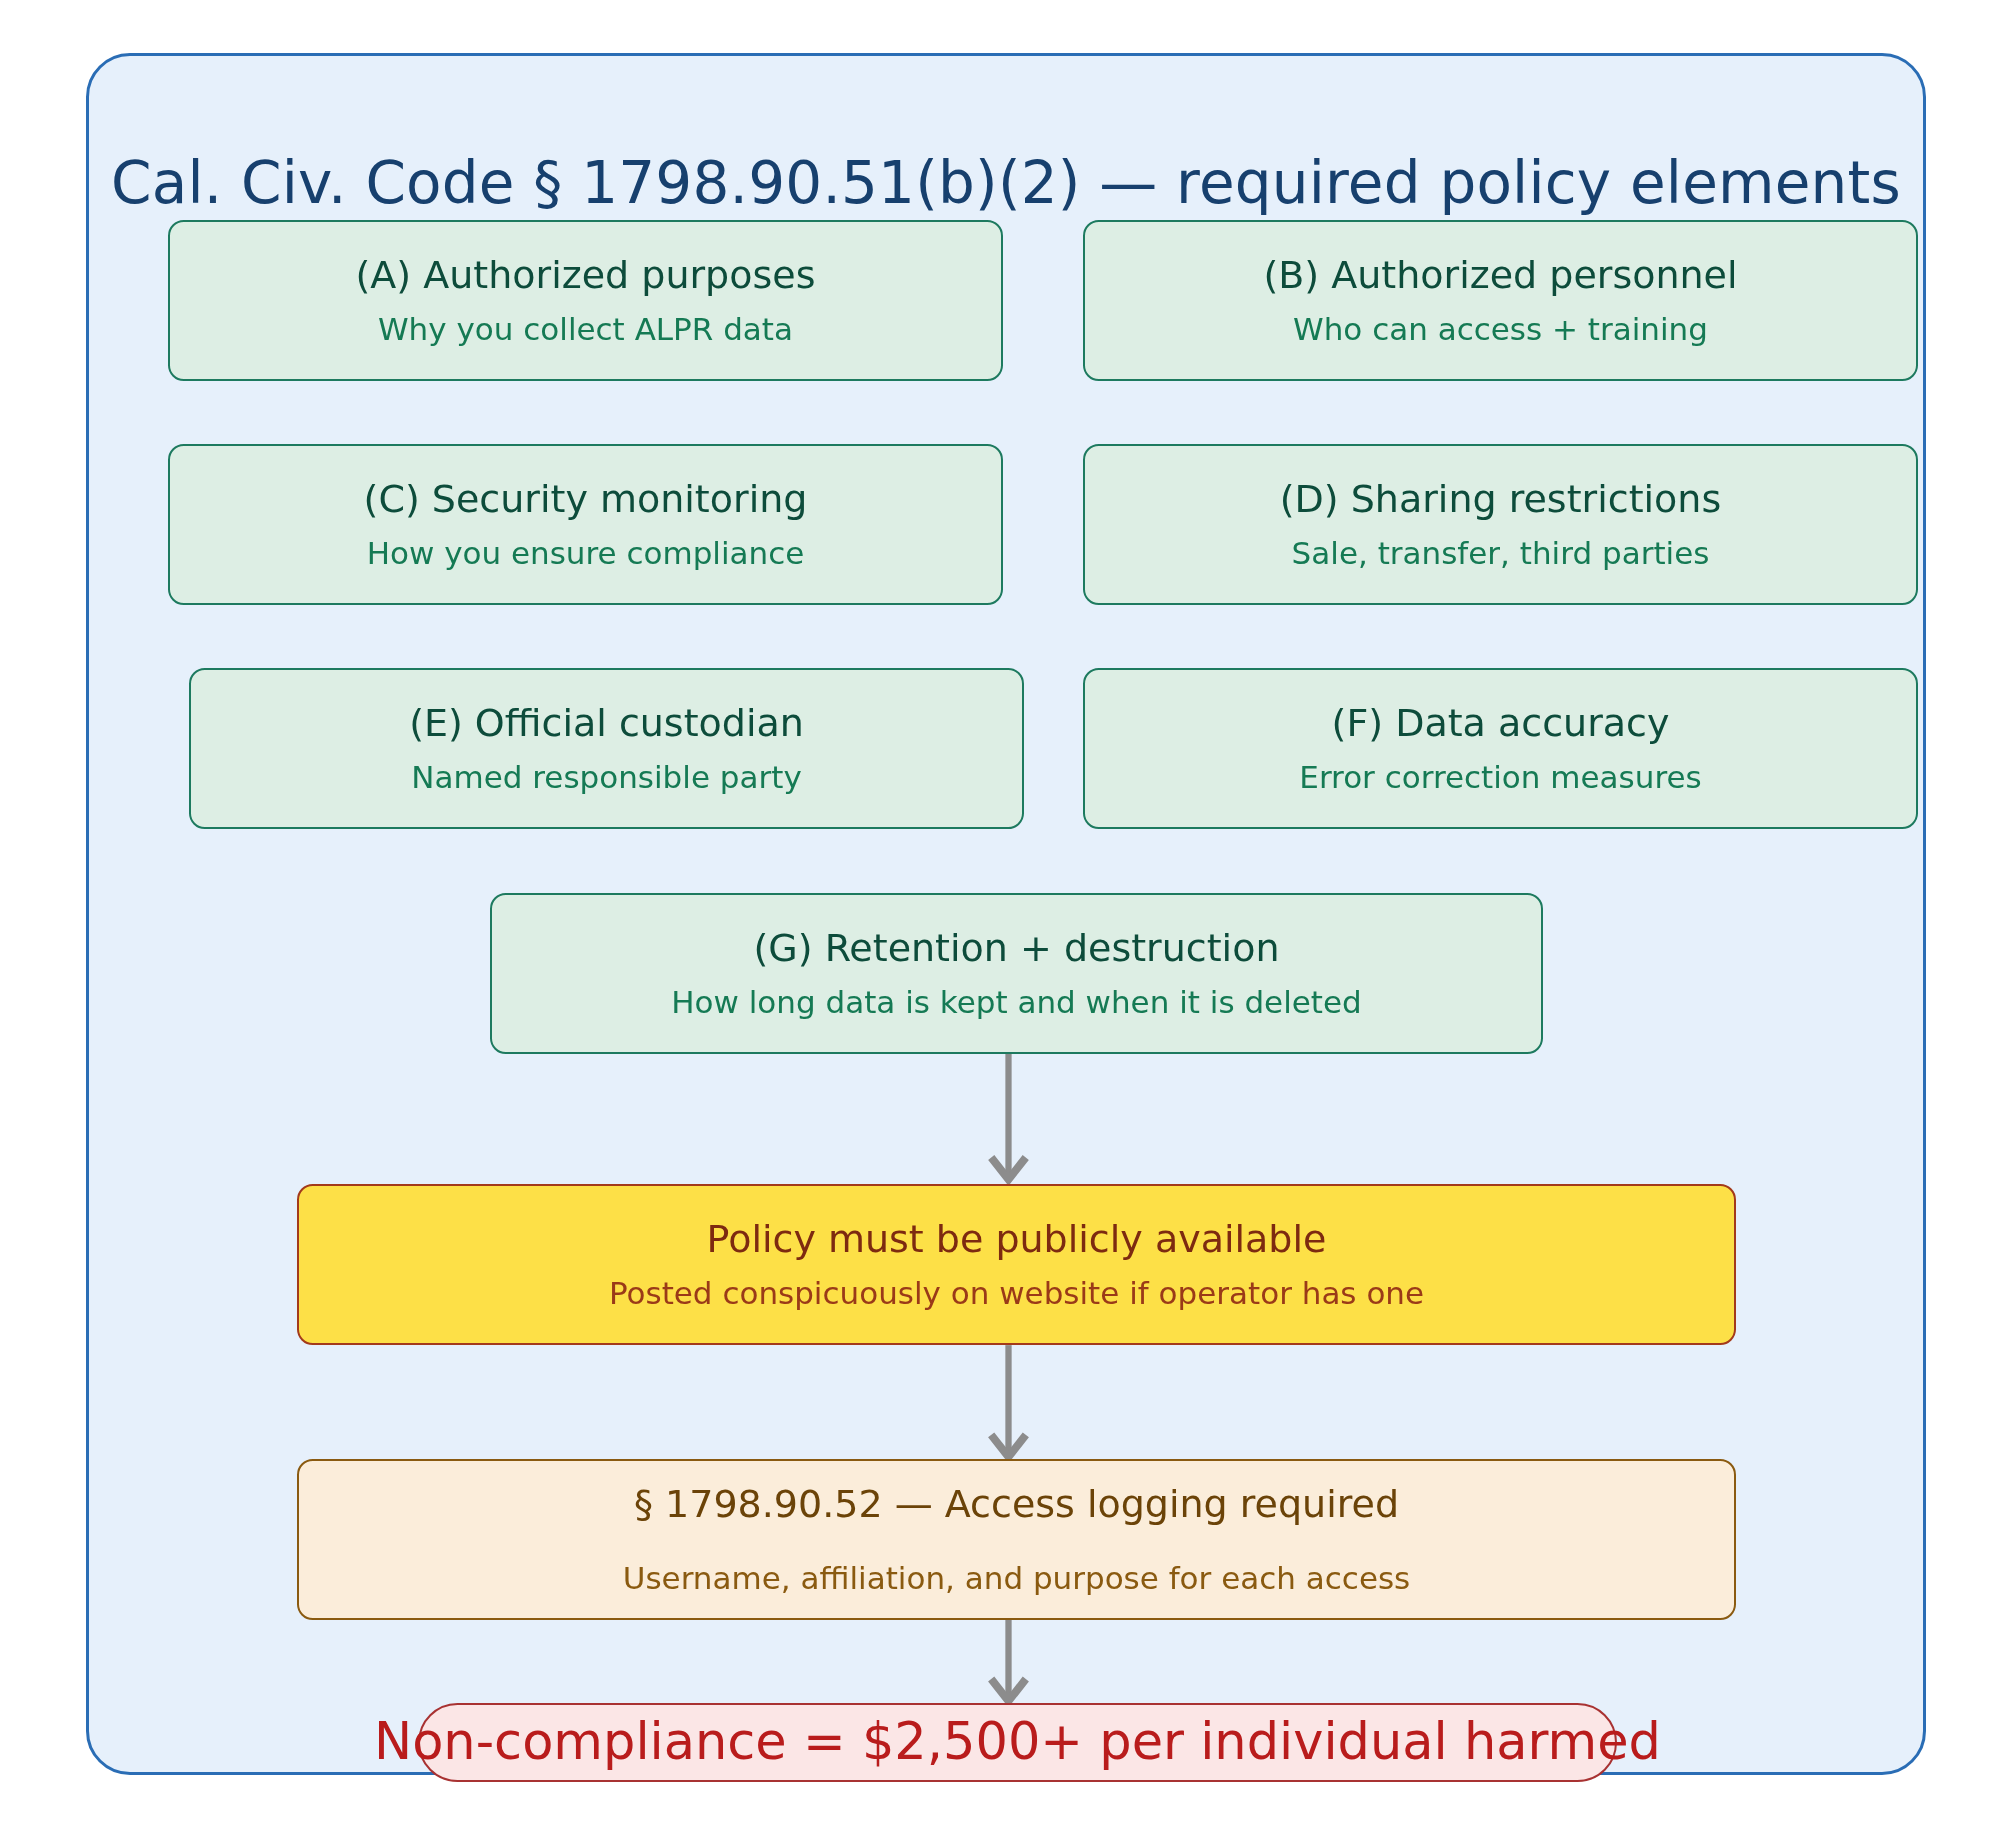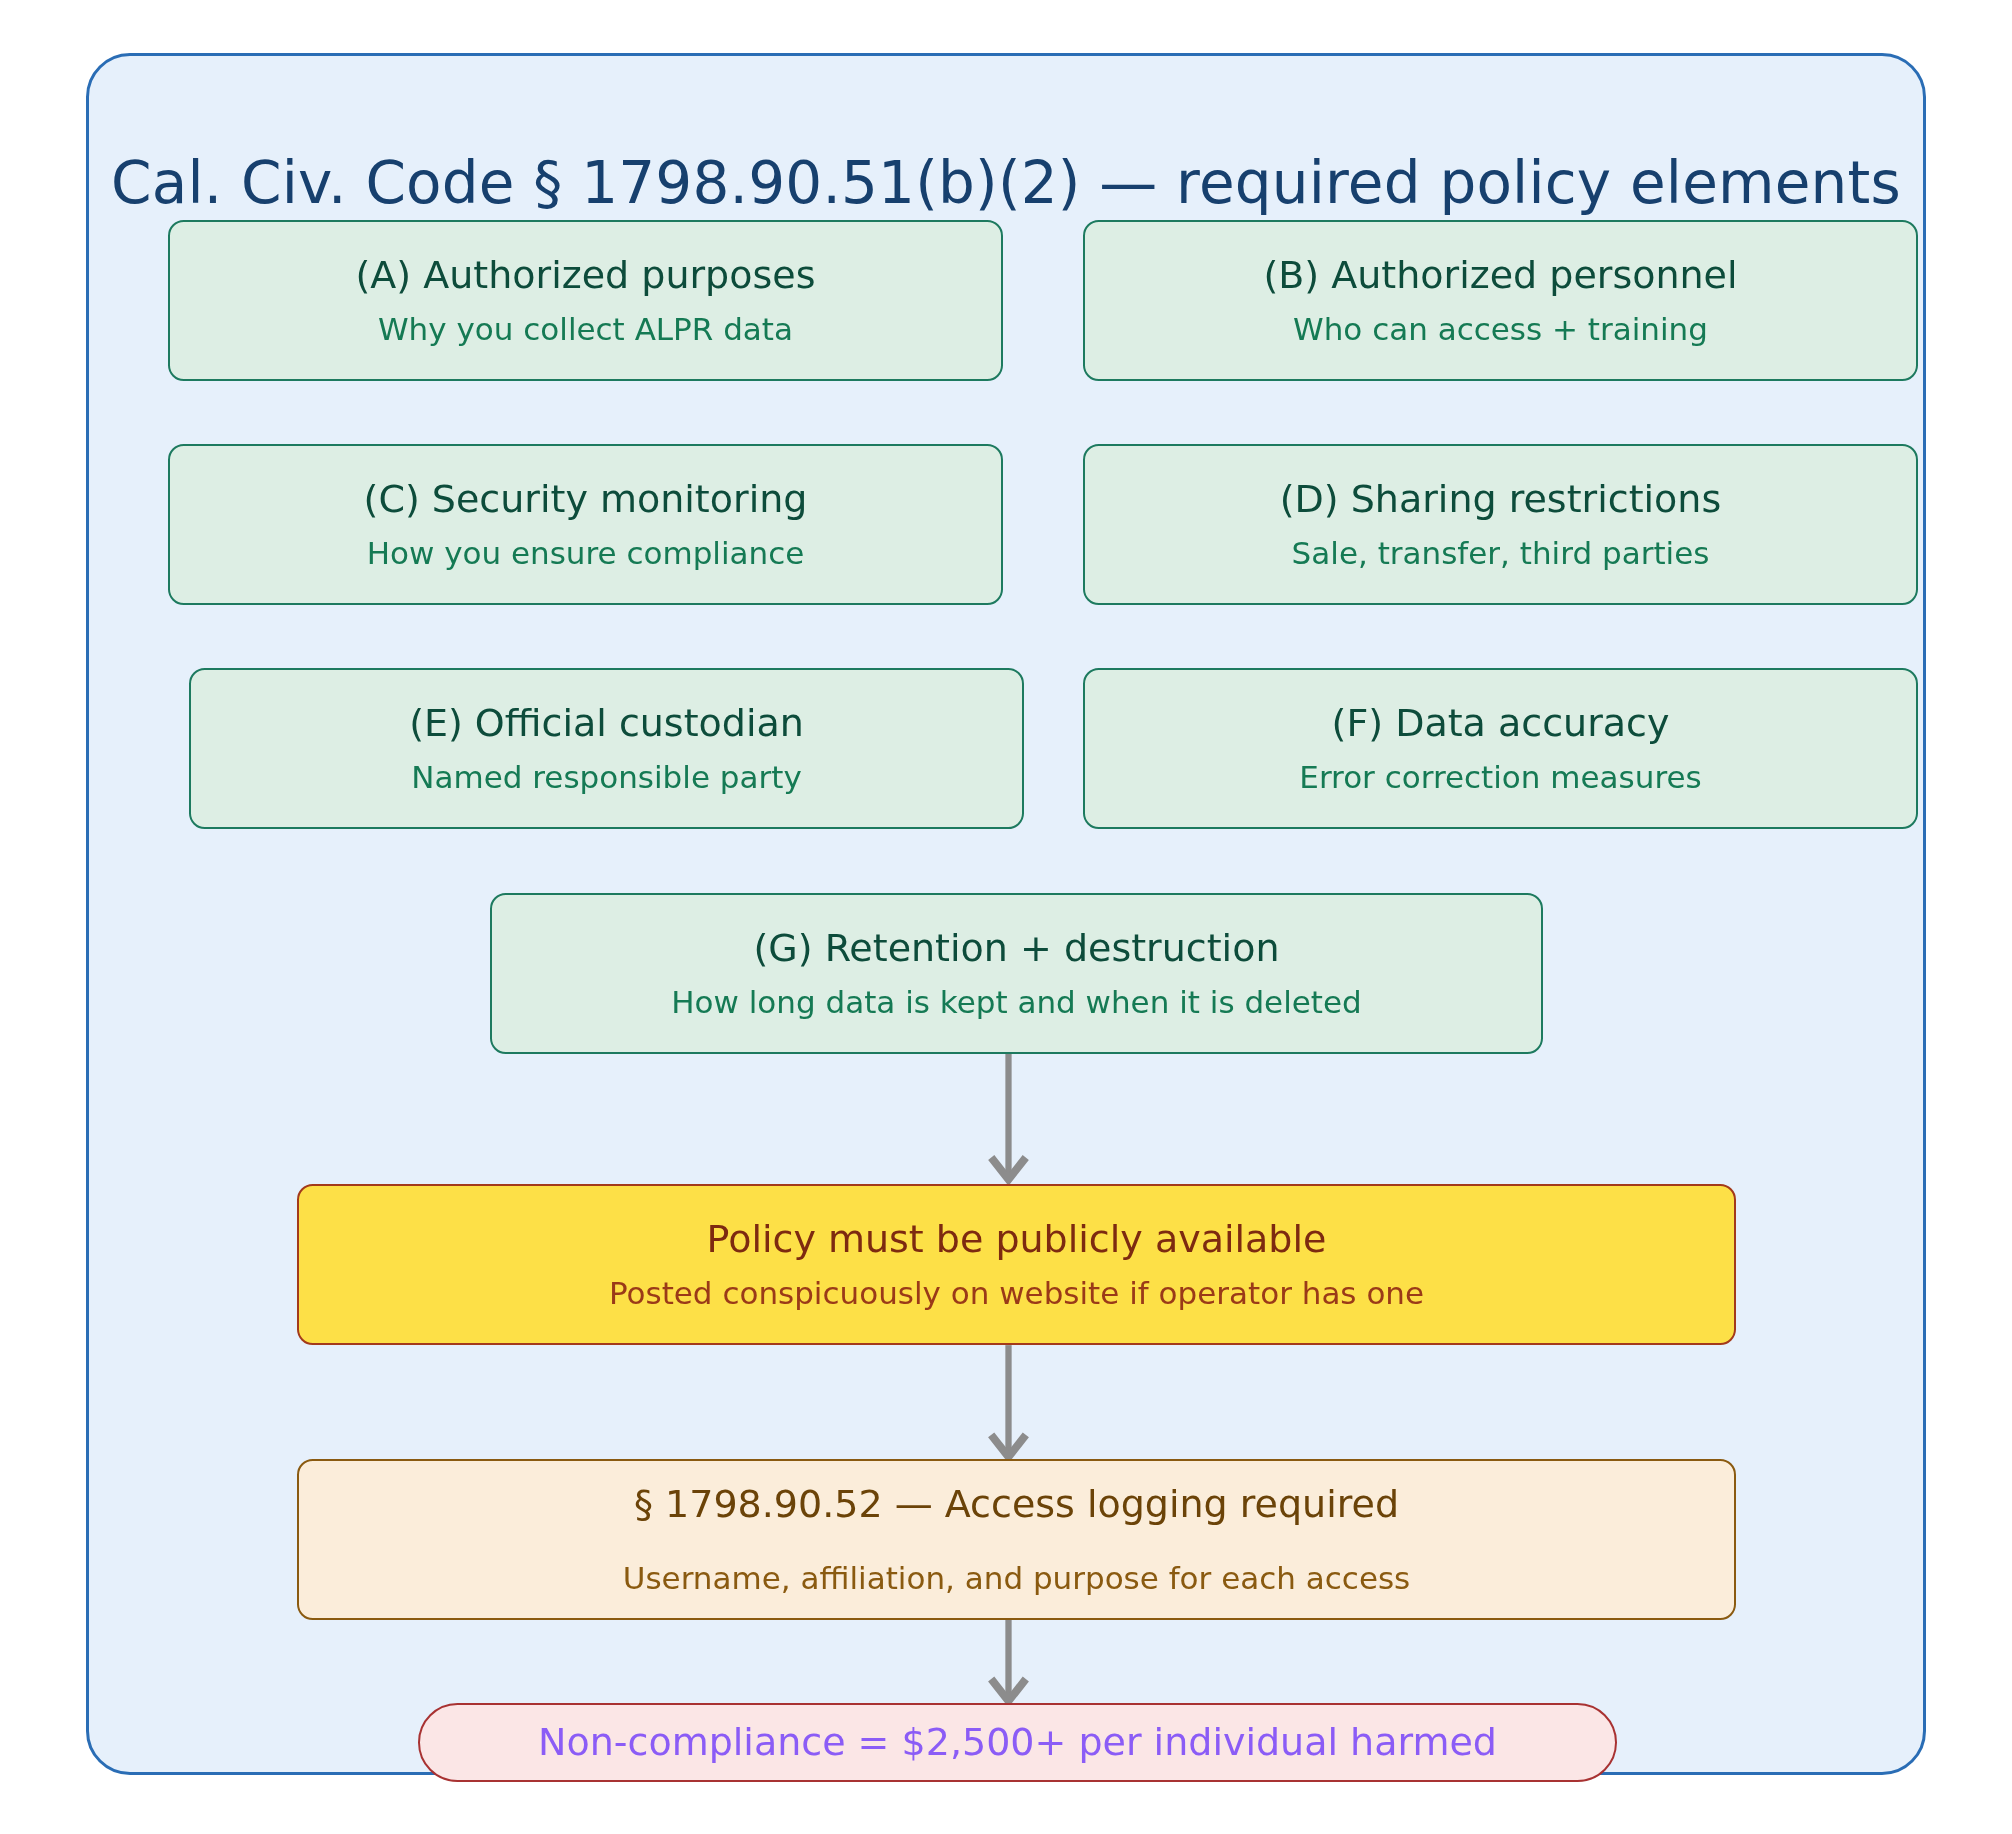--- a/index.html
+++ b/index.html
@@ -86,22 +86,22 @@
   .node.orange .node-title { color: #6b4308; }
   .node.orange .node-sub   { color: #8a5a10; }
 
   
   .node.pill {
     background: #fbe6e6;
     border: 2.4px solid #a83232;
     border-radius: 785px;
   }
   .node.pill .node-title {
-    color: #8b5cf6;
-    font-size: 38px;
+    color: #b91c1c;
+    font-size: 51px;
     text-align: right;
   }
 
   
   
   #node-a { left: 79px;  top: 164px;  width: 835px; height: 161px; }
   #node-b { left: 994px; top: 164px;  width: 835px; height: 161px; }
   
   #node-c { left: 79px;  top: 388px;  width: 835px; height: 161px; }
   #node-d { left: 994px; top: 388px;  width: 835px; height: 161px; }

